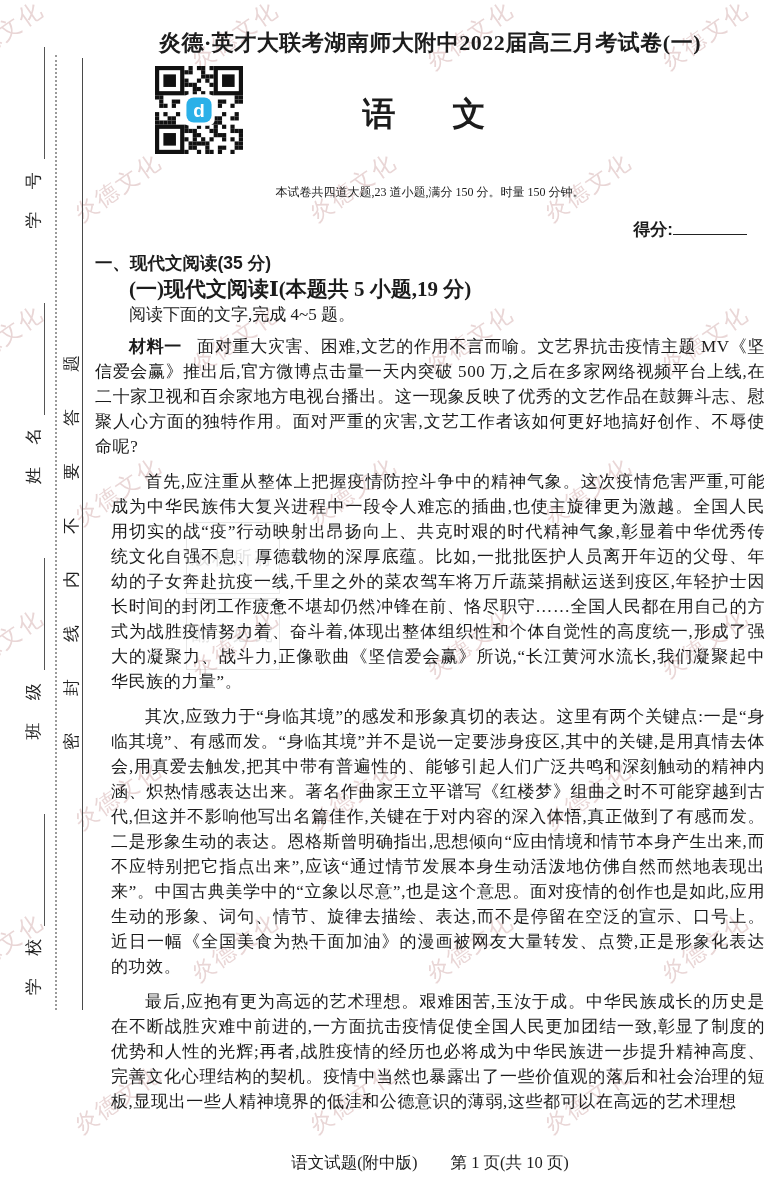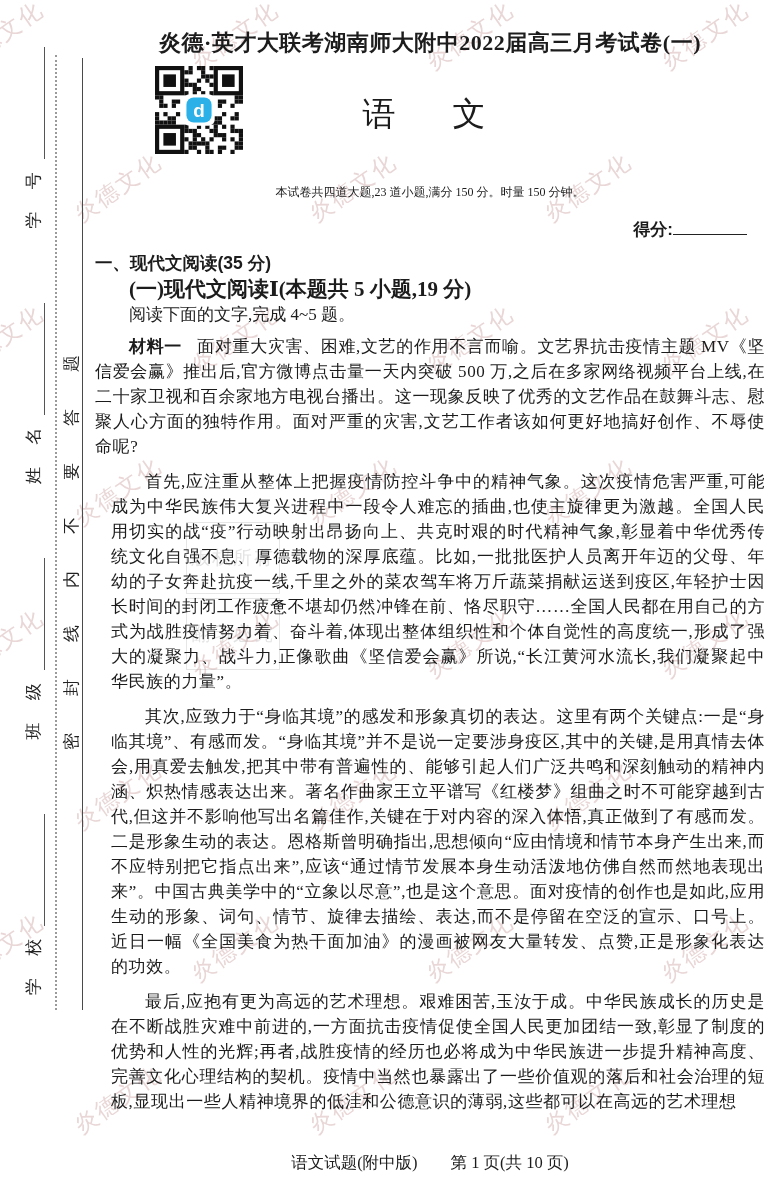--- a/index.html
+++ b/index.html
@@ -24,21 +24,21 @@
   .fld .blank{display:inline-block;width:112px;border-bottom:1.2px solid #555;height:14px;vertical-align:bottom;}
   .seal-strip{position:absolute;left:60px;top:770px;width:460px;height:17px;
       transform:rotate(-90deg);transform-origin:0 0;z-index:1;font-size:17px;
       padding-left:20px;letter-spacing:37px;white-space:nowrap;color:#222;
       font-family:"Liberation Sans","DejaVu Sans",sans-serif;}
   
   .content{position:absolute;left:95px;top:24px;width:670px;z-index:2;}
   .exam-title{margin:0;text-align:center;font-size:22px;line-height:38px;font-weight:800;
       white-space:nowrap;letter-spacing:0.5px;}
   .qr{position:absolute;left:60px;top:42px;width:88px;height:88px;}
-  .subject{margin:30px 0 0 0;text-align:center;font-size:33px;font-weight:400;letter-spacing:12px;line-height:44px;}
+  .subject{margin:30px 0 0 0;text-align:center;font-size:33px;font-weight:700;letter-spacing:12px;line-height:44px;}
   .paper-info{margin:44px 0 0 0;text-align:center;font-size:12px;line-height:25px;}
   .score-row{margin:13px 18px 0 0;text-align:right;font-size:17px;font-weight:bold;
       font-family:"Liberation Sans","DejaVu Sans",sans-serif;}
   .score-line{display:inline-block;width:74px;border-bottom:1.6px solid #222;height:15px;}
   .sec-title{margin:9px 0 0 0;font-size:17.5px;line-height:26px;font-weight:bold;
       font-family:"Liberation Sans","DejaVu Sans",sans-serif;}
   .sec-sub{margin:0 0 0 34px;font-size:21px;line-height:26px;font-weight:600;}
   .sec-instr{margin:0 0 0 34px;font-size:17px;line-height:26px;}
   .para{margin:6px 0 0 0;font-size:17px;line-height:25px;text-align:justify;
       text-indent:2em;letter-spacing:0.6px;}

